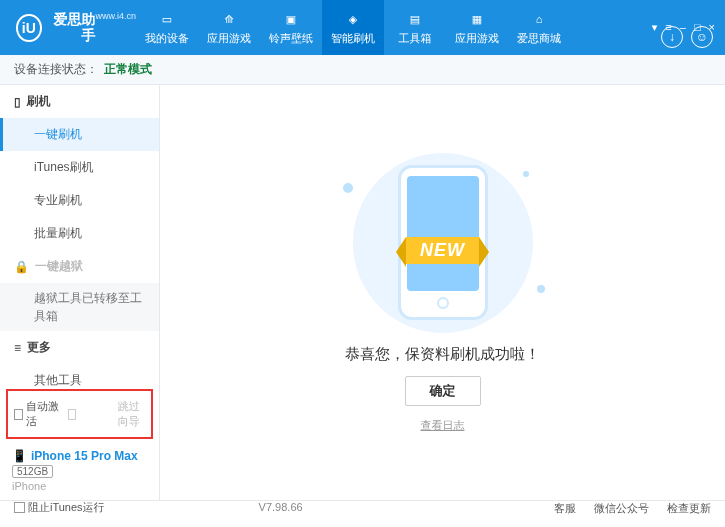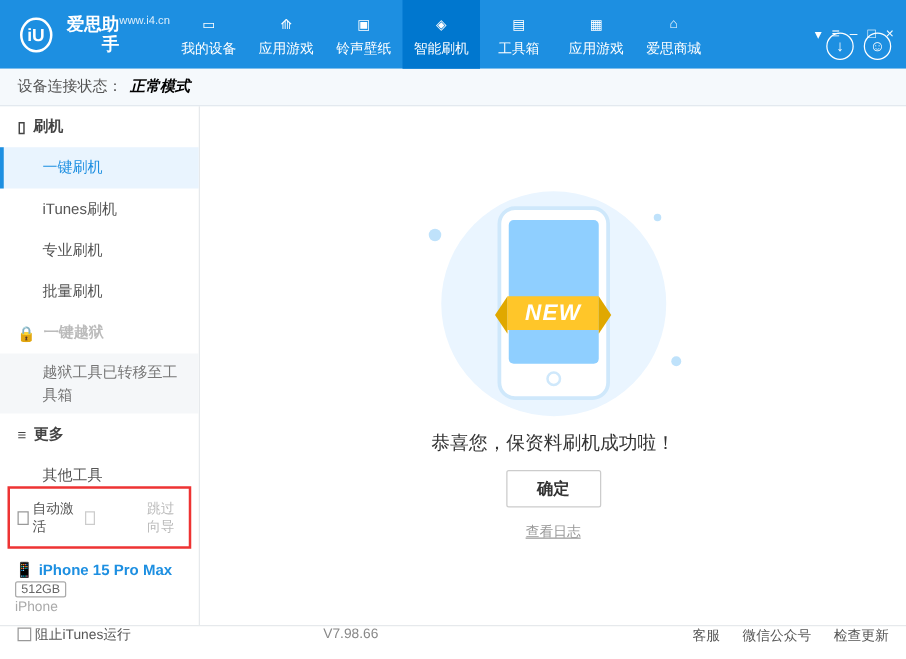--- a/index.html
+++ b/index.html
@@ -15,21 +15,21 @@
 .nav-tabs { display: flex; height: 100%; }
 .nav-tab { width: 62px; display: flex; flex-direction: column; align-items: center; justify-content: center; gap: 2px; cursor: pointer; font-size: 11px; }
 .nav-tab.active { background: #0077cf; }
 .nav-tab .ico { width: 20px; height: 20px; display: flex; align-items: center; justify-content: center; }
 
 .header-right { margin-left: auto; display: flex; align-items: center; gap: 12px; }
 .win-controls { display: flex; gap: 8px; font-size: 11px; }
 .circ-btn { width: 22px; height: 22px; border: 1.5px solid #fff; border-radius: 50%; display: flex; align-items: center; justify-content: center; cursor: pointer; }
 
 .status-bar { height: 30px; background: #f5f9fc; border-bottom: 1px solid #e3e9ef; display: flex; align-items: center; padding: 0 14px; gap: 6px; font-size: 12px; color: #555; }
-.status-bar b { color: #000000; font-style: italic; }
+.status-bar b { color: #15803d; }
 
 .body-area { display: flex; height: 415px; }
 .sidebar { width: 160px; border-right: 1px solid #e6e9ec; display: flex; flex-direction: column; }
 .side-scroll { flex: 1; overflow-y: auto; }
 
 .side-header { display: flex; align-items: center; gap: 6px; padding: 8px 14px; color: #444; font-size: 12px; font-weight: bold; }
 .side-item { padding: 8px 14px 8px 34px; color: #555; font-size: 12px; cursor: pointer; }
 .side-item.active { background: #e9f4fe; color: #1d8fe1; border-left: 3px solid #1d8fe1; padding-left: 31px; }
 .side-item.sub-block { background: #f5f7f9; color: #777; padding: 6px 12px 6px 34px; line-height: 1.5; }
 .side-lock { color: #bbb; }

